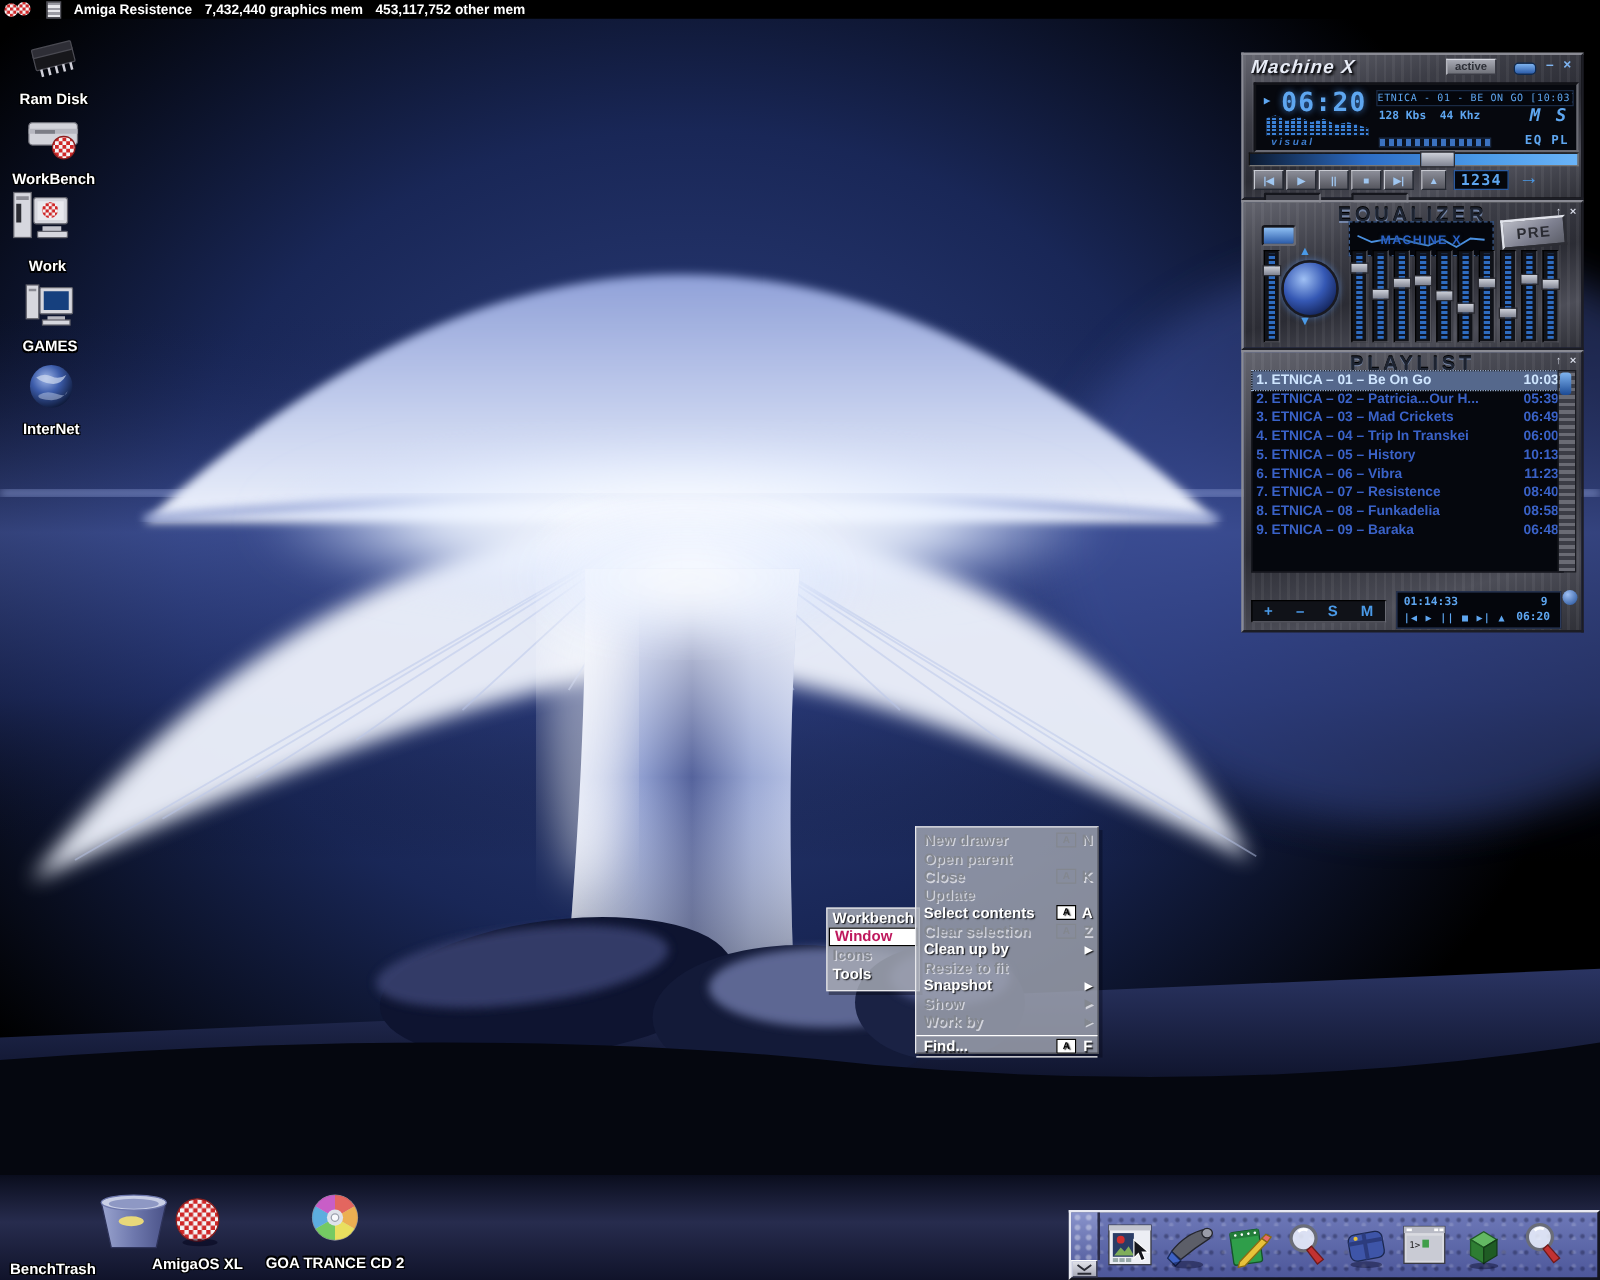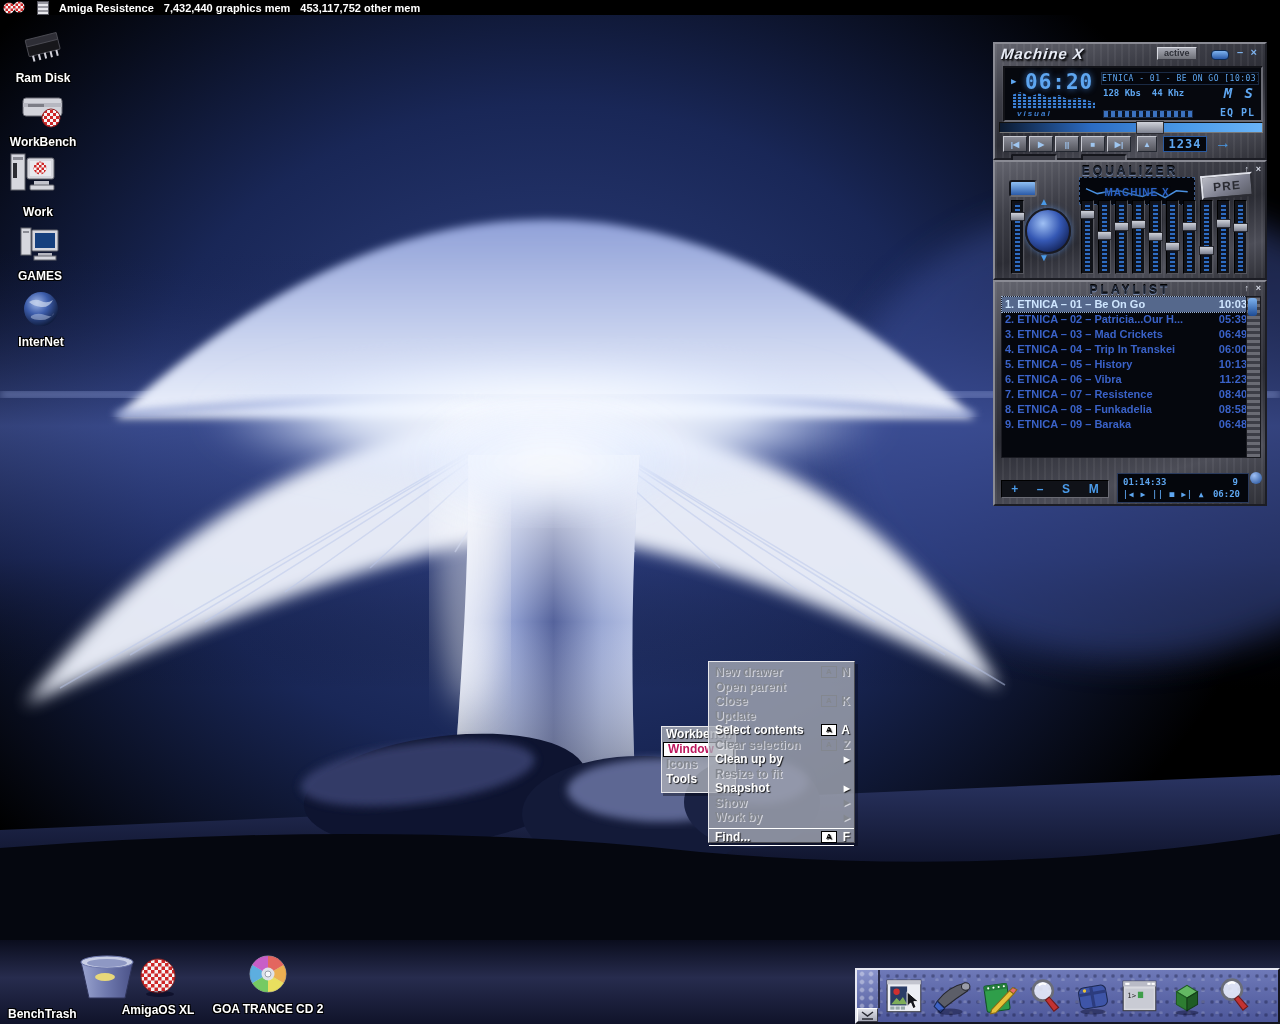--- a/index.html
+++ b/index.html
@@ -55,21 +55,21 @@
   .seekhandle{position:absolute;top:-2px;width:26px;height:11px;margin-left:-13px;
         background:linear-gradient(#cfd2da,#7e8290);border:1px solid #2a2b32;}
   .tbtn{position:absolute;top:92px;width:24px;height:16px;text-align:center;line-height:15px;font-size:8px;
         color:#9fc6f0;background:linear-gradient(#8b8d98,#55565e);
         border:1px solid;border-color:#c8cad2 #232730 #232730 #c8cad2;box-sizing:border-box;font-weight:bold;}
   .counter{position:absolute;left:168px;top:92px;width:44px;height:16px;background:#05070d;
         border:1px solid #2a5aa0;text-align:center;line-height:15px;font-size:12px;font-weight:bold;letter-spacing:1px;box-sizing:border-box;}
   .nextarrow{position:absolute;left:220px;top:90px;font-size:16px;font-weight:bold;color:#4a9ae8;}
   .ridge{position:absolute;top:110px;width:42px;height:12px;border:2px solid;border-color:#15161c #6a6b74 #6a6b74 #15161c;
          background:#3a3b44;border-radius:2px;}
-  .decktitle{position:absolute;left:0;right:0;text-align:center;font-size:12px;font-weight:bold;letter-spacing:3px;
+  .decktitle{position:absolute;left:0;right:0;text-align:center;font-size:16px;font-weight:bold;letter-spacing:3px;
          color:#1d2330;text-shadow:0 1px 0 rgba(150,180,235,.55),0 -1px 0 #000;}
   .wgad{position:absolute;font-size:9px;font-weight:bold;color:#d8dce8;}
   .onoff{position:absolute;left:14px;top:18px;width:24px;height:13px;border-radius:3px;
          background:linear-gradient(#8fc0f4,#2a5aa8);border:2px solid;border-color:#15161c #6a6b74 #6a6b74 #15161c;}
   .eqgraph{position:absolute;left:84px;top:15px;width:116px;height:28px;background:#04060c;
          border:1px dashed #3a5a8a;box-sizing:border-box;}
   .eqgraphtxt{position:absolute;left:0;right:0;top:9px;text-align:center;font-size:10px;font-weight:bold;
          letter-spacing:1px;color:#2a62c8;text-shadow:0 0 3px #123;}
   .prebtn{position:absolute;left:206px;top:12px;width:52px;height:24px;transform:rotate(-5deg);
          background:linear-gradient(150deg,#b8bac4,#7e8090 55%,#5c5e68);border:2px solid;
@@ -108,21 +108,21 @@
            background:radial-gradient(circle at 35% 30%,#9fc0f4,#1c4a94);}
 
   
   .mstrip{position:absolute;left:661px;top:726px;width:73px;height:65px;z-index:40;
           background:rgba(168,172,182,.82);border:1px solid #e8e8ec;box-shadow:2px 3px 0 rgba(0,0,10,.35);
           overflow:hidden;}
   .mstrip .row{height:15px;line-height:15px;padding-left:4px;font-size:12px;font-weight:bold;white-space:nowrap;}
   .on{color:#fff;text-shadow:1px 1px 1px rgba(0,0,0,.85);font-weight:bold;}
   .ghost{color:#83878f;text-shadow:1px 1px 0 rgba(235,235,240,.75);font-weight:bold;}
   .selitem{background:#fff;color:#be185d;border:1px solid #000;margin:0 1px;height:13px!important;line-height:13px!important;}
-  .smenu{position:absolute;left:708px;top:661px;width:147px;height:182px;z-index:41;
+  .smenu{position:absolute;left:732px;top:661px;width:147px;height:182px;z-index:41;
           background:rgba(168,172,182,.78);border:1px solid #e8e8ec;border-right-color:#4a4b52;
           border-bottom-color:#4a4b52;box-shadow:3px 3px 0 rgba(0,0,10,.3);padding-top:3px;box-sizing:border-box;}
   .smrow{height:14.5px;display:flex;align-items:center;padding:0 4px 0 6px;font-size:12px;}
   .smrow .lab{flex:1;white-space:nowrap;}
   .akey{display:inline-block;width:14px;height:10px;border:1px solid #000;background:#fff;color:#000;
         font-size:8px;font-weight:bold;text-align:center;line-height:10px;margin-right:3px;}
   .akey.ghost{background:transparent;border-color:#83878f;color:#83878f;text-shadow:none;}
   .sc{width:10px;text-align:right;}
   .subarr{font-size:8px;width:10px;text-align:right;}
   .findrow{margin-top:3px;border-top:1px solid #fff;border-bottom:1px solid #fff;height:16px;}

